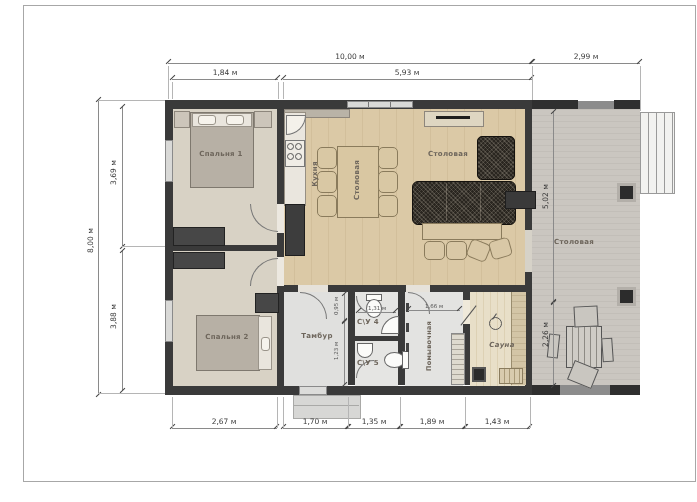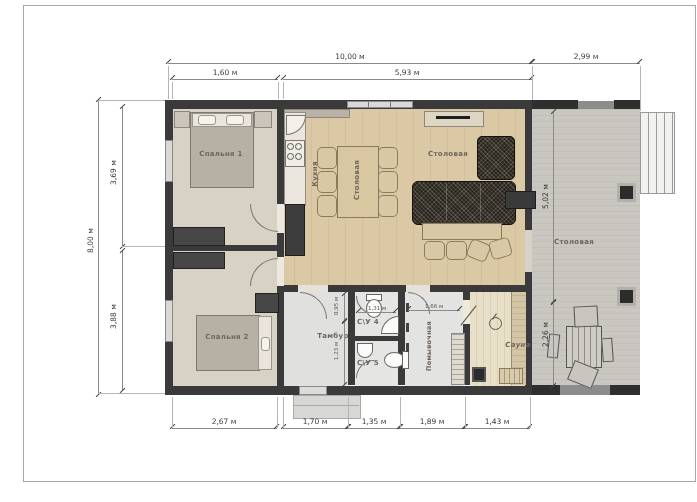--- a/index.html
+++ b/index.html
@@ -156,32 +156,32 @@
   <div class="abs" style="left:570px;top:364px;width:24px;height:19px;background:#c9c6c0;border:1px solid #555;transform:rotate(22deg);"></div>
   <div class="abs" style="left:548px;top:334px;width:9px;height:22px;background:#c9c6c0;border:1px solid #555;transform:rotate(6deg);"></div>
   <div class="abs" style="left:602px;top:338px;width:9px;height:22px;background:#c9c6c0;border:1px solid #555;transform:rotate(-4deg);"></div>
 
   <div class="room-label" style="left:191px;top:150px;width:60px;">Спальня 1</div>
   <div class="room-label" style="left:197px;top:333px;width:60px;">Спальня 2</div>
   <div class="room-label vlab" style="left:297px;top:170px;width:36px;">Кухня</div>
   <div class="room-label vlab" style="left:333px;top:176px;width:48px;">Столовая</div>
   <div class="room-label" style="left:426px;top:150px;width:44px;">Столовая</div>
   <div class="room-label" style="left:552px;top:238px;width:44px;">Столовая</div>
-  <div class="room-label" style="left:312px;top:332px;width:42px;">Тамбур</div>
+  <div class="room-label" style="left:296px;top:332px;width:42px;">Тамбур</div>
   <div class="room-label" style="left:357px;top:318px;width:28px;text-align:left;">С\У 4</div>
   <div class="room-label" style="left:357px;top:359px;width:28px;text-align:left;">С\У 5</div>
   <div class="room-label vlab" style="left:399px;top:342px;width:60px;font-size:6.5px;">Помывочная</div>
-  <div class="room-label" style="left:502px;top:341px;width:32px;font-style:italic;">Сауна</div>
+  <div class="room-label" style="left:486px;top:341px;width:32px;font-style:italic;">Сауна</div>
 
   <div class="dimh" style="left:168px;top:63px;width:364px;"></div>
   <div class="dim-text" style="left:320px;top:52px;width:60px;">10,00 м</div>
   <div class="dimh" style="left:532px;top:63px;width:108px;"></div>
   <div class="dim-text" style="left:558px;top:52px;width:56px;">2,99 м</div>
   <div class="dimh" style="left:172px;top:79px;width:106px;"></div>
-  <div class="dim-text" style="left:197px;top:68px;width:56px;">1,60 м</div>
+  <div class="dim-text" style="left:197px;top:68px;width:56px;">1,84 м</div>
   <div class="dimh" style="left:283px;top:79px;width:249px;"></div>
   <div class="dim-text" style="left:379px;top:68px;width:56px;">5,93 м</div>
   <div class="ext" style="left:168px;top:66px;width:1px;height:33px;"></div>
   <div class="ext" style="left:532px;top:66px;width:1px;height:34px;"></div>
   <div class="ext" style="left:640px;top:66px;width:1px;height:45px;"></div>
   <div class="ext" style="left:172px;top:82px;width:1px;height:17px;"></div>
   <div class="ext" style="left:278px;top:82px;width:1px;height:17px;"></div>
   <div class="ext" style="left:283px;top:82px;width:1px;height:17px;"></div>
 
   <div class="dimv" style="left:98px;top:100px;height:294px;"></div>

